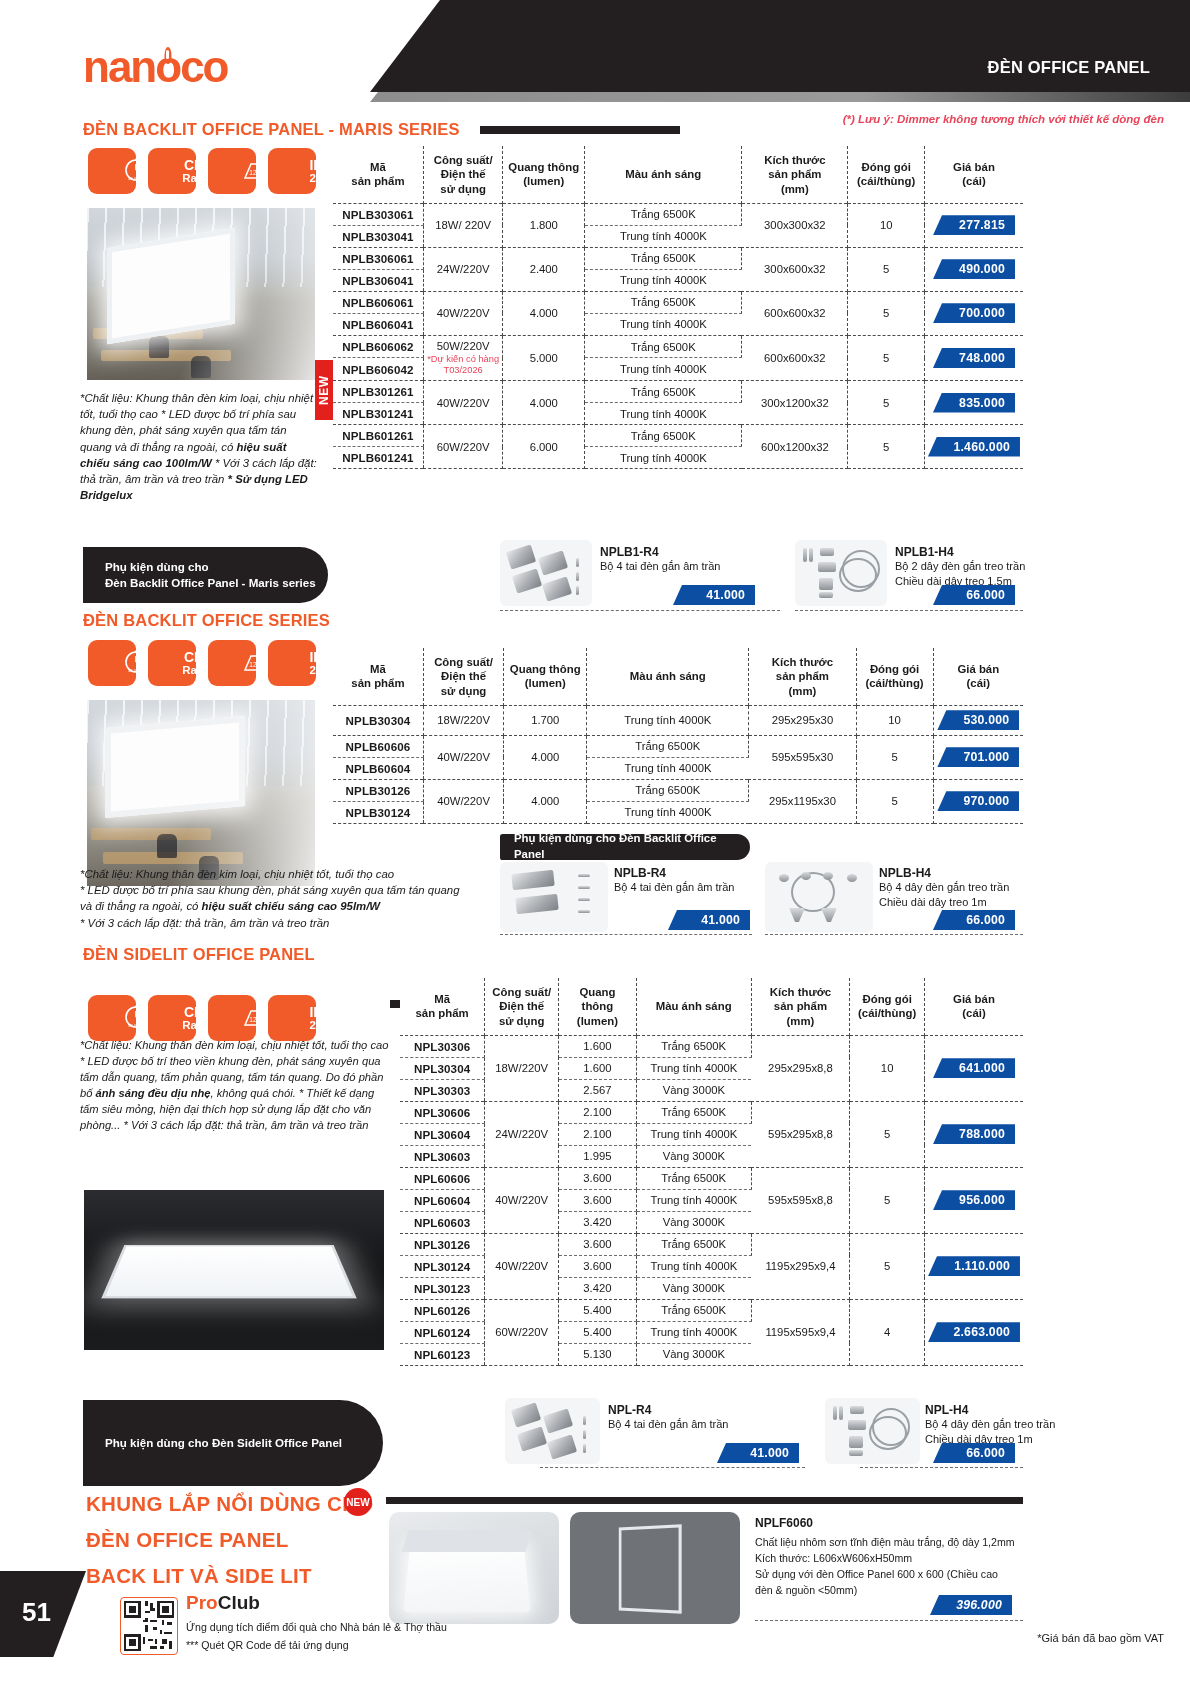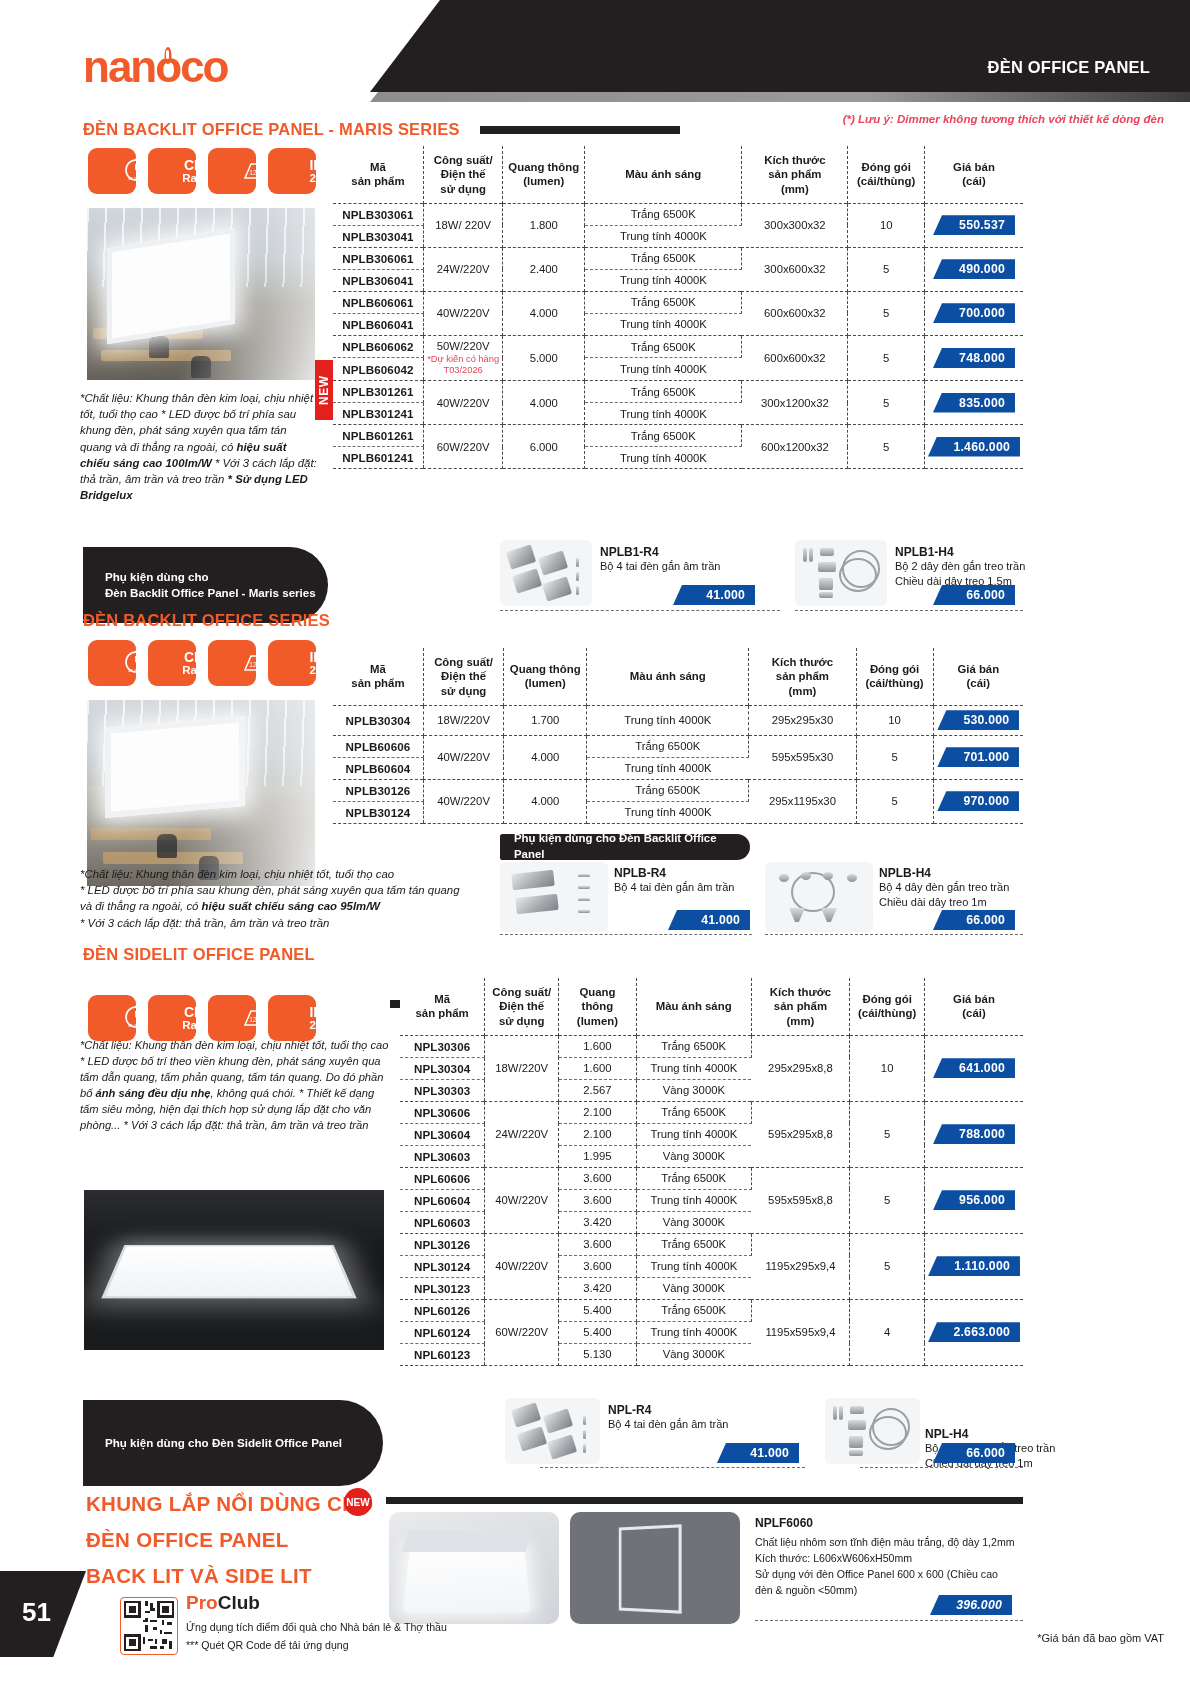--- a/index.html
+++ b/index.html
@@ -275,21 +275,21 @@
   </thead>
   <tbody>
 
     <tr>
       <td class="code dash-b">NPLB303061</td>
       <td rowspan="2" class="grp-b">18W/ 220V</td>
       <td rowspan="2" class="grp-b">1.800</td>
       <td class="dash-b">Trắng 6500K</td>
       <td rowspan="2" class="grp-b">300x300x32</td>
       <td rowspan="2" class="grp-b">10</td>
-      <td rowspan="2" class="grp-b"><span class="price">550.537</span></td>
+      <td rowspan="2" class="grp-b"><span class="price">277.815</span></td>
     </tr>
     <tr>
       <td class="code grp-b">NPLB303041</td>
       <td class="grp-b">Trung tính 4000K</td>
     </tr>
 
     <tr>
       <td class="code dash-b">NPLB306061</td>
       <td rowspan="2" class="grp-b">24W/220V</td>
       <td rowspan="2" class="grp-b">2.400</td>
@@ -357,21 +357,21 @@
       <td rowspan="2" class="grp-b">5</td>
       <td rowspan="2" class="grp-b"><span class="price wide">1.460.000</span></td>
     </tr>
     <tr>
       <td class="code grp-b">NPLB601241</td>
       <td class="grp-b">Trung tính 4000K</td>
     </tr>
   </tbody>
 </table>
 
-<div class="acc-bar r-round" style="left:83px; top:547px; width:245px; height:76px; flex-direction:column; align-items:flex-start; justify-content:center;">
+<div class="acc-bar r-round" style="left:83px; top:547px; width:245px; height:56px; flex-direction:column; align-items:flex-start; justify-content:center;">
   <span>Phụ kiện dùng cho</span>
   <span>Đèn Backlit Office Panel - Maris series</span>
 </div>
 
 <div class="acc-img" style="left:500px; top:540px; width:92px; height:66px;">
   <div class="clip-piece" style="left:8px;  top:8px;  width:26px; height:18px; transform:rotate(-18deg);"></div>
   <div class="clip-piece" style="left:40px; top:14px; width:26px; height:18px; transform:rotate(-18deg);"></div>
   <div class="clip-piece" style="left:14px; top:32px; width:26px; height:18px; transform:rotate(-18deg);"></div>
   <div class="clip-piece" style="left:44px; top:40px; width:26px; height:18px; transform:rotate(-18deg);"></div>
   <div class="hw-bit" style="left:76px; top:18px; width:3px; height:9px;"></div>
@@ -756,21 +756,21 @@
 <div class="acc-img" style="left:825px; top:1398px; width:95px; height:66px;">
   <div class="hw-bit" style="left:8px;  top:8px;  width:4px; height:14px;"></div>
   <div class="hw-bit" style="left:14px; top:8px;  width:4px; height:14px;"></div>
   <div class="hw-bit" style="left:25px; top:8px;  width:14px; height:8px;"></div>
   <div class="hw-bit" style="left:23px; top:22px; width:18px; height:10px;"></div>
   <div class="hw-bit" style="left:24px; top:38px; width:14px; height:12px;"></div>
   <div class="hw-bit" style="left:24px; top:52px; width:14px; height:6px;"></div>
   <div class="wire-ring" style="left:47px; top:10px; width:38px; height:38px;"></div>
   <div class="wire-ring" style="left:44px; top:18px; width:38px; height:34px;"></div>
 </div>
-<div class="acc-item" style="left:925px; top:1403px;margin-top:24px;">
+<div class="acc-item" style="left:925px; top:1403px;">
   <div class="acc-code">NPL-H4</div>
   <div class="acc-desc">Bộ 4 dây đèn gắn treo trần</div>
   <div class="acc-desc">Chiều dài dây treo 1m</div>
 </div>
 <div style="position:absolute; left:933px; top:1443px;"><span class="price">66.000</span></div>
 <div class="acc-dash" style="left:860px; top:1467px; width:163px;"></div>
 
 <div class="big-orange" style="left:86px; top:1492px;">KHUNG LẮP NỔI DÙNG CHO</div>
 <div class="new-circle" style="left:344px; top:1488px;">NEW</div>
 <div class="big-orange" style="left:86px; top:1528px;">ĐÈN OFFICE PANEL</div>

